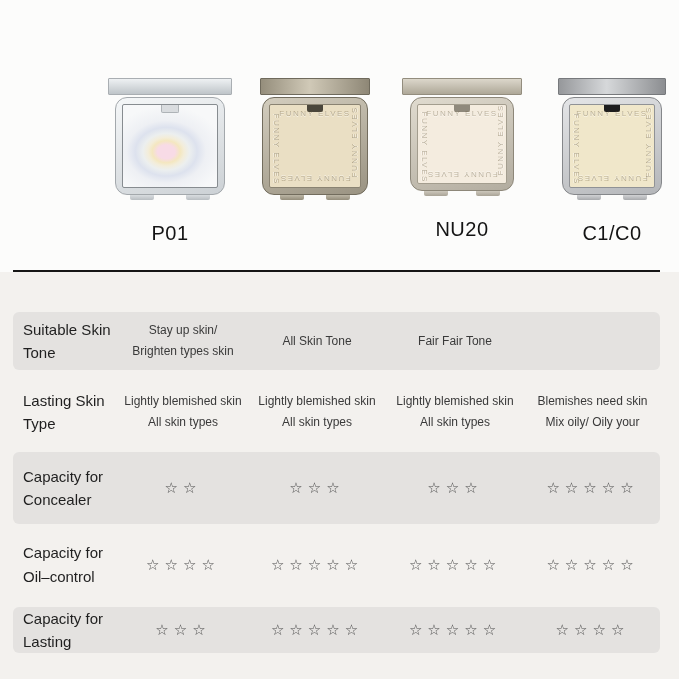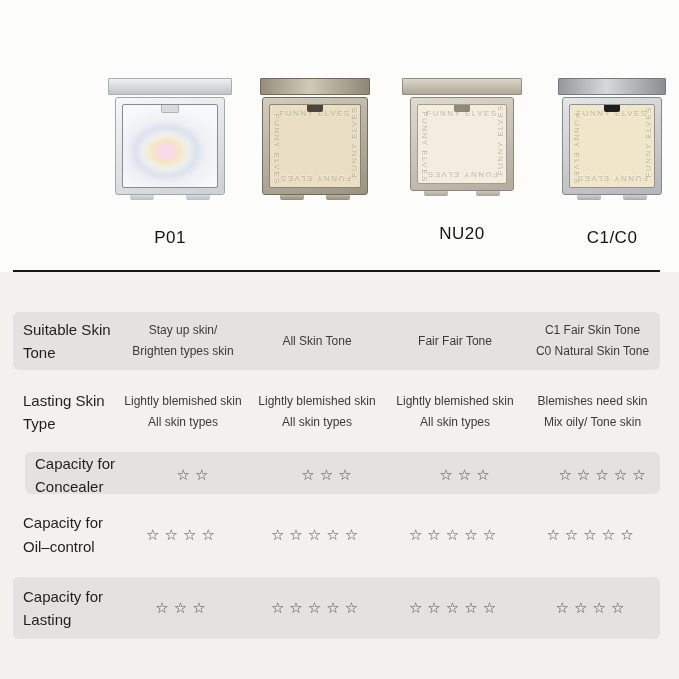--- a/index.html
+++ b/index.html
@@ -8,21 +8,21 @@
     background:#fcfcfb;
     font-family:"Liberation Sans","DejaVu Sans",sans-serif;
     color:#222;
   }
   .lower-bg{position:absolute;left:0;top:272px;width:679px;height:407px;background:#f3f1ee;}
   
   .figure{position:absolute;top:78px;width:150px;text-align:center;}
   .fig-1{left:95px;} .fig-2{left:240px;} .fig-3{left:387px;} .fig-4{left:537px;}
   .compact{display:inline-block;position:relative;}
   .lid{margin:0 auto 2px;height:15px;border-radius:1px;}
-  .cbody{position:relative;margin:0 auto;box-sizing:border-box;padding:6px;border-radius:3px;display:flex;}
+  .cbody{position:relative;margin:0 auto;box-sizing:border-box;padding:6px;border-radius:12px;display:flex;}
   .powder{flex:1;position:relative;overflow:hidden;border-radius:2px;}
   .feet{display:flex;justify-content:space-between;width:64%;margin:-1px auto 0;}
   .foot{width:24px;height:6px;border-radius:0 0 2px 2px;}
   .clasp{position:absolute;top:0;left:50%;transform:translateX(-50%);width:16px;height:7px;border-radius:0 0 2px 2px;}
   .emb{position:absolute;font-size:8px;letter-spacing:1.5px;white-space:nowrap;color:rgba(104,90,58,.40);text-shadow:0 1px 0 rgba(255,255,255,.55);}
   .emb.t{top:4px;left:50%;transform:translateX(-50%);}
   .emb.b{bottom:4px;left:50%;transform:translateX(-50%) rotate(180deg);}
   .emb.l{left:-26px;top:50%;width:64px;margin-top:-5px;text-align:center;transform:rotate(90deg);}
   .emb.r{right:-26px;top:50%;width:64px;margin-top:-5px;text-align:center;transform:rotate(-90deg);}
   
@@ -45,32 +45,32 @@
   .nu20 .cbody{width:104px;height:94px;background:linear-gradient(160deg,#e0dbcf,#b2ac9f);border:1px solid #8d8779;}
   .nu20 .powder{border:1px solid #a39d8e;}
   .nu20 .clasp{background:#8f897c;}
   .nu20 .foot{background:linear-gradient(#d4cfc3,#a9a396);}
   
   .c1c0 .lid{width:106px;background:linear-gradient(90deg,#96989b,#d6d8da 45%,#8c8e91);border:1px solid #77797c;}
   .c1c0 .cbody{width:100px;height:98px;background:linear-gradient(160deg,#e4e5e7,#b4b6b9);border:1px solid #85878a;}
   .c1c0 .powder{border:1px solid #909295;}
   .c1c0 .clasp{background:#1d1d1e;}
   .c1c0 .foot{background:linear-gradient(#d9dadc,#a8aaad);}
-  .prod-label{margin-top:24px;font-size:17px;letter-spacing:.5px;color:#141414;}
+  .prod-label{margin-top:18px;font-size:20px;letter-spacing:.5px;color:#141414;}
   
   .divider{position:absolute;left:13px;top:270px;width:647px;height:2px;background:#161616;}
   
   .table{position:absolute;left:13px;top:312px;width:647px;}
   .row{display:grid;grid-template-columns:104px 132px 136px 140px 135px;align-items:center;border-radius:6px;}
   .row.gray{background:#e4e2e0;}
   .r1{height:58px;margin-bottom:6px;}
   .r2{height:72px;margin-bottom:4px;}
-  .r3{height:42px;margin-bottom:6px;margin-left:12px;}
+  .r3{height:72px;margin-bottom:6px;}
   .r4{height:69px;margin-bottom:8px;}
-  .r5{height:62px;}
+  .r5{height:46px;}
   .rlabel{padding-left:10px;font-size:15px;line-height:1.55;color:#1f1f1f;}
   .cell{text-align:center;font-size:12px;color:#3a3a3a;line-height:1.75;}
   .cell span{display:block;}
   .stars{text-align:center;font-size:15px;letter-spacing:5px;color:#4d4d4d;white-space:nowrap;}
 </style>
 </head>
 <body>
 
 <div class="lower-bg"></div>
 
@@ -160,43 +160,39 @@
       <span>Brighten types skin</span>
     </div>
     <div class="cell">
       <span>All Skin Tone</span>
       <span></span>
     </div>
     <div class="cell">
       <span>Fair Fair Tone</span>
       <span></span>
     </div>
-    <div class="cell">
-      <span>C1 Fair Skin Tone</span>
-      <span>C0 Natural Skin Tone</span>
-    </div>
   </div>
 
   <div class="row r2">
     <div class="rlabel">Lasting Skin Type</div>
     <div class="cell">
       <span>Lightly blemished skin</span>
       <span>All skin types</span>
     </div>
     <div class="cell">
       <span>Lightly blemished skin</span>
       <span>All skin types</span>
     </div>
     <div class="cell">
       <span>Lightly blemished skin</span>
       <span>All skin types</span>
     </div>
     <div class="cell">
       <span>Blemishes need skin</span>
-      <span>Mix oily/ Tone skin</span>
+      <span>Mix oily/ Oily your</span>
     </div>
   </div>
 
   <div class="row gray r3">
     <div class="rlabel">Capacity for Concealer</div>
     <div class="stars">☆☆</div>
     <div class="stars">☆☆☆</div>
     <div class="stars">☆☆☆</div>
     <div class="stars">☆☆☆☆☆</div>
   </div>

